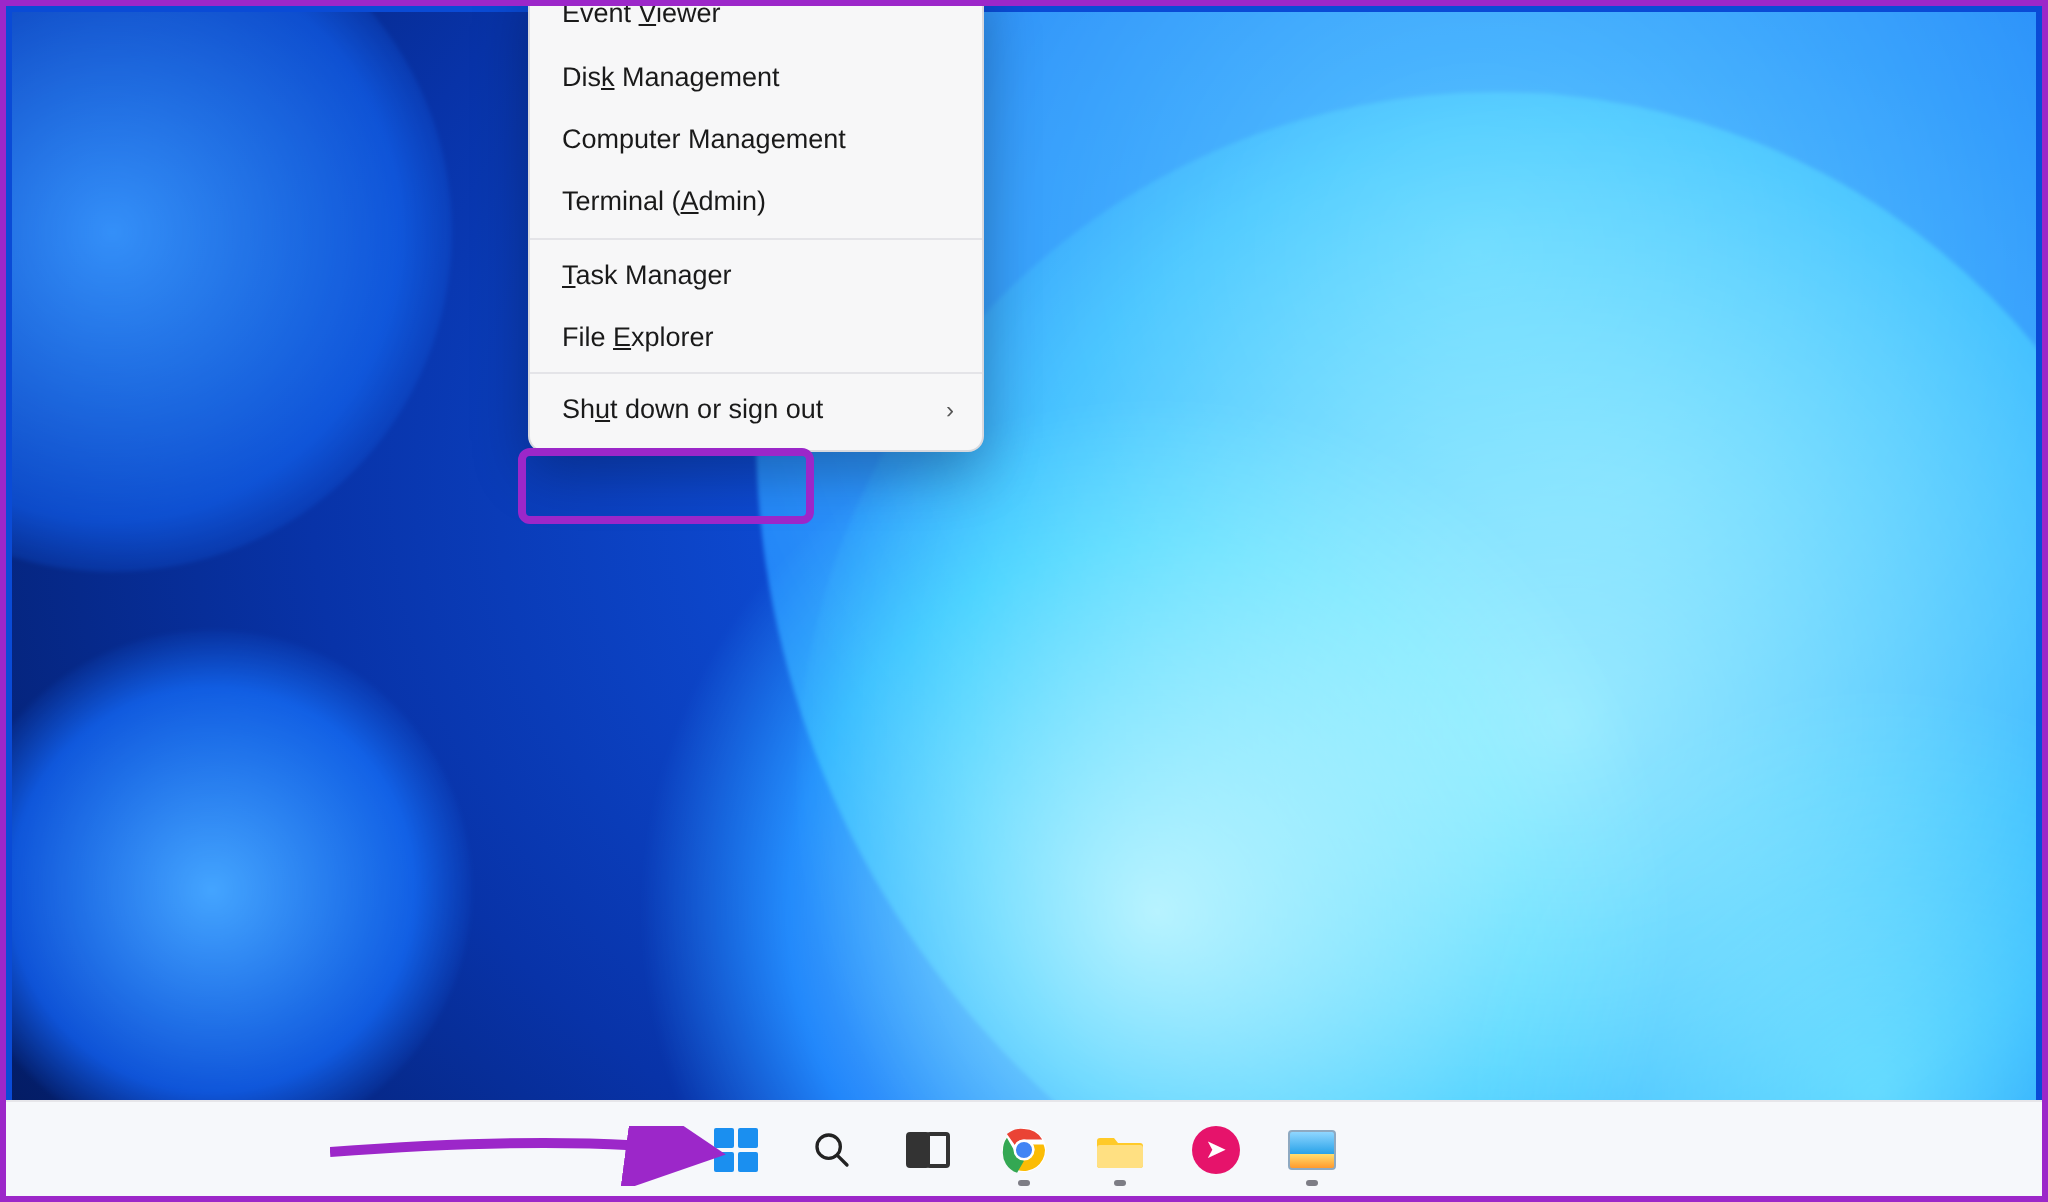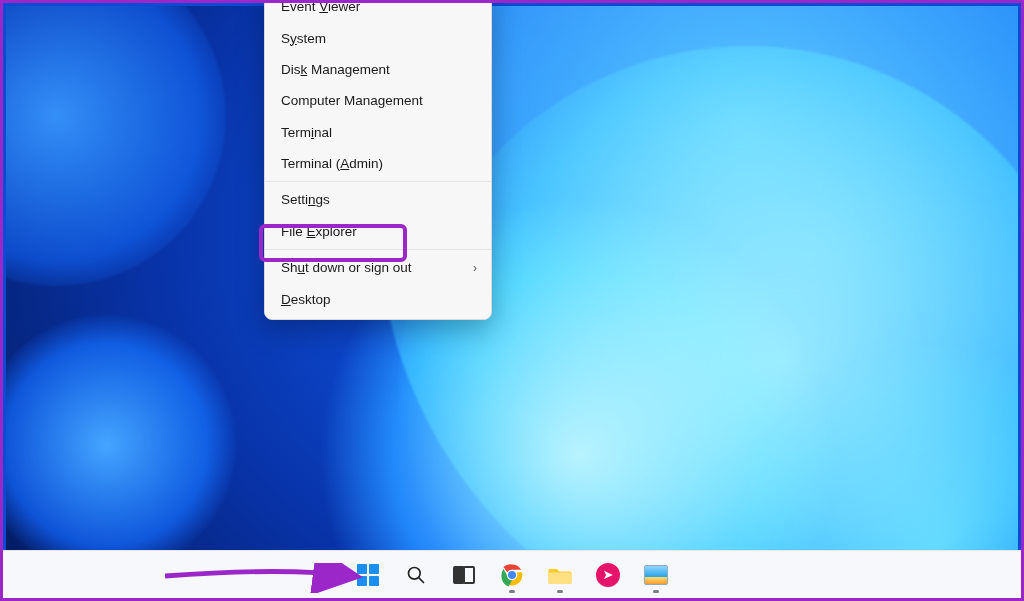--- a/index.html
+++ b/index.html
@@ -136,48 +136,39 @@
   <div class="ribbon r3"></div>
   <div class="ribbon r4"></div>
   <div class="ribbon r5"></div>
 </div>
 
 <div class="context-menu" id="context-menu">
     <div class="menu-item">
       <span>Event <u>V</u>iewer</span>
     </div>
     <div class="menu-item">
-      <span>S<u>y</u>stem</span>
-    </div>
-    <div class="menu-item">
       <span>Dis<u>k</u> Management</span>
     </div>
     <div class="menu-item">
       <span>Computer Mana<u>g</u>ement</span>
     </div>
     <div class="menu-item">
-      <span>Term<u>i</u>nal</span>
-    </div>
-    <div class="menu-item">
       <span>Terminal (<u>A</u>dmin)</span>
     </div>
     <div class="menu-sep"></div>
     <div class="menu-item">
-      <span>Setti<u>n</u>gs</span>
+      <span><u>T</u>ask Manager</span>
     </div>
     <div class="menu-item">
       <span>File <u>E</u>xplorer</span>
     </div>
     <div class="menu-sep"></div>
     <div class="menu-item">
       <span>Sh<u>u</u>t down or sign out</span>
       <span class="chevron">›</span>
-    </div>
-    <div class="menu-item">
-      <span><u>D</u>esktop</span>
     </div>
   </div>
 
 <div class="highlight hl-terminal-admin"></div>
 
 <svg class="arrow" viewBox="0 0 200 30">
   <defs>
     <marker id="ah" markerWidth="10" markerHeight="10" refX="8" refY="5" orient="auto">
       <path d="M0,0 L10,5 L0,10 Z" fill="#9c27c9"></path>
     </marker>

